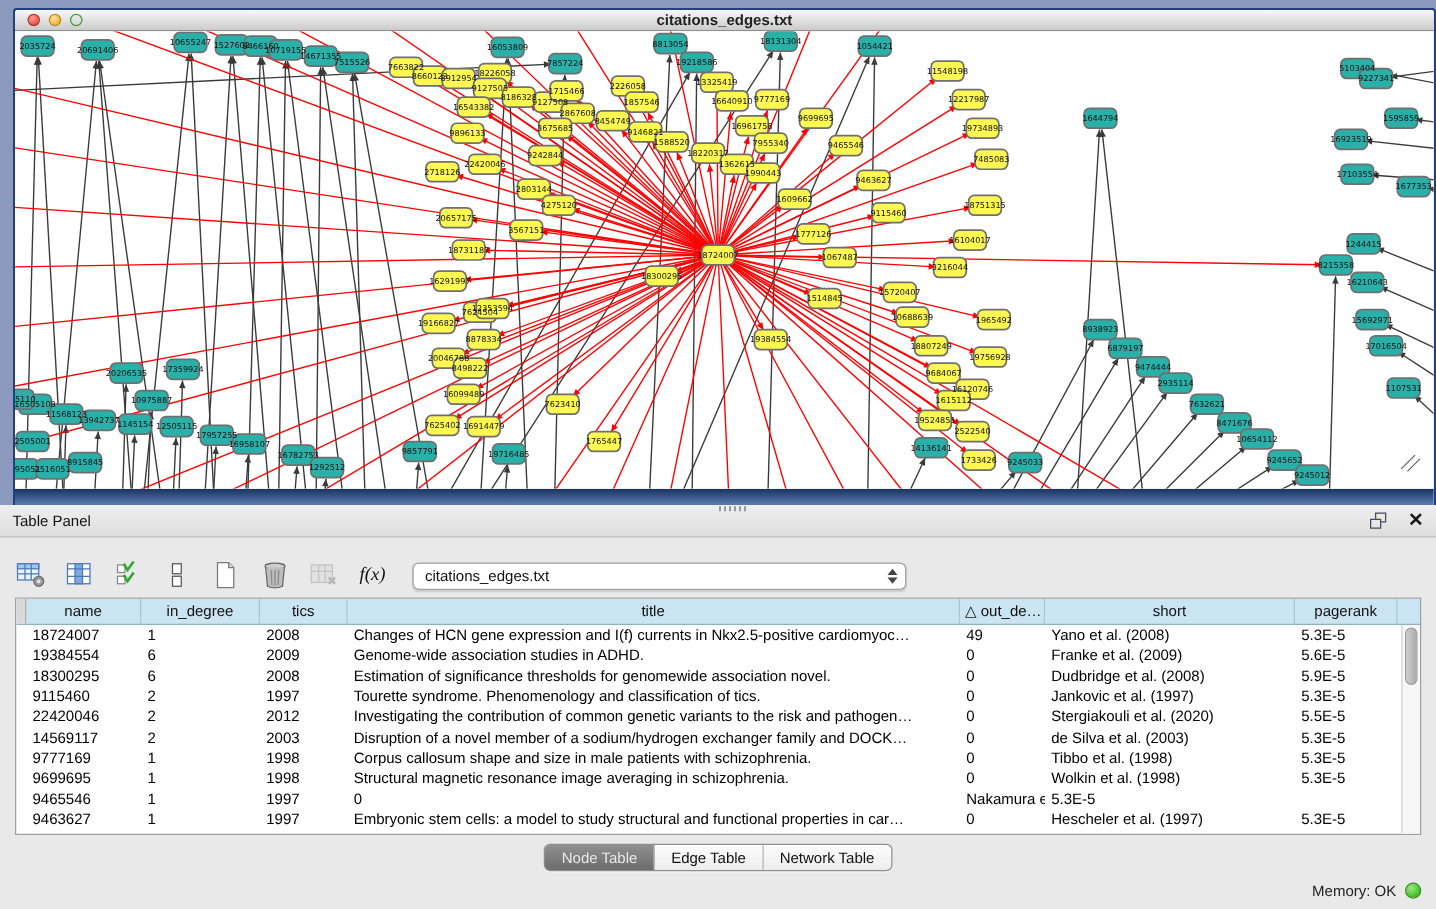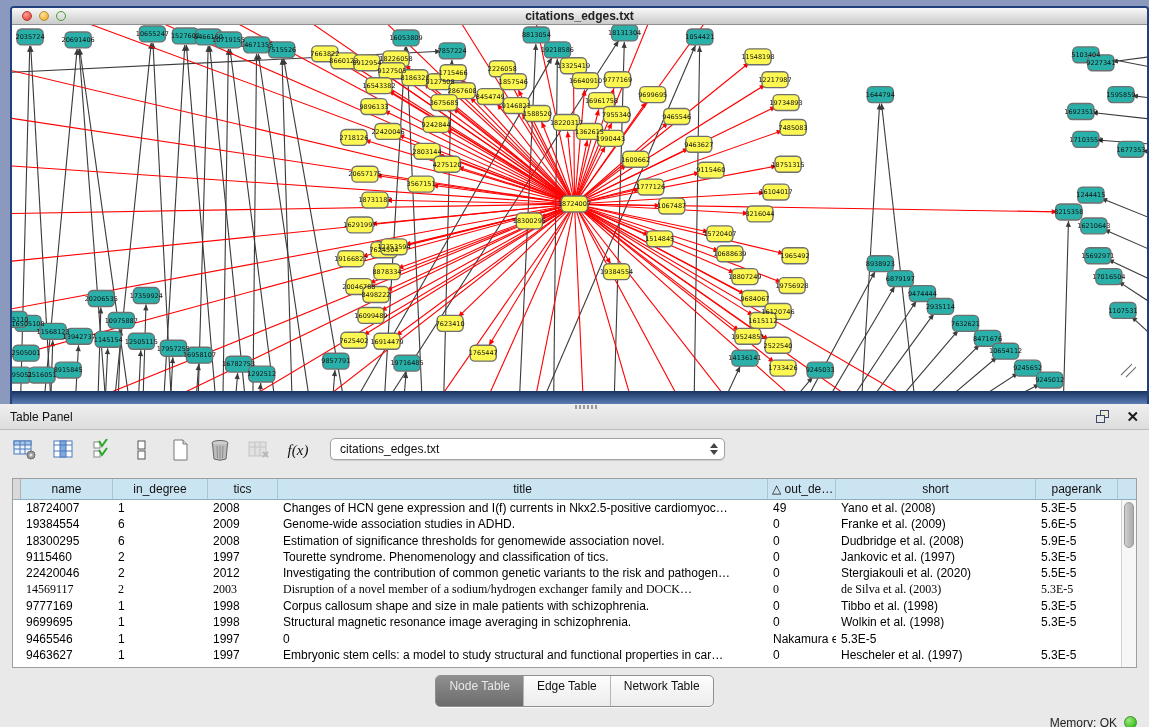--- a/index.html
+++ b/index.html
@@ -29,21 +29,21 @@
     font-size:12px; color:#111; position:relative; }
   #panel-header .grip { position:absolute; left:50%; top:1px; width:22px; height:4px;
     background:repeating-linear-gradient(90deg,#9a9a9a 0 2px,transparent 2px 4px); }
   #panel-header .spacer { flex:1; }
   .float-icon { width:16px; height:14px; position:relative; margin-right:14px; cursor:pointer; }
   .float-icon .sq1 { position:absolute; left:4px; top:0; width:9px; height:8px; border:1px solid #3b4a6b; background:#efe9d2; }
   .float-icon .sq2 { position:absolute; left:0; top:5px; width:9px; height:8px; border:1px solid #3b4a6b; background:#e7e7e7; }
   .close-x { font-size:15px; font-weight:bold; color:#1a1a1a; cursor:pointer; line-height:14px; }
 
   #panel-body { padding:8px 12px 0 12px; background:#e9e9e9; }
-  #toolbar { height:34px; display:flex; align-items:flex-start; gap:13px; }
+  #toolbar { height:34px; display:flex; align-items:flex-end; gap:13px; }
   .tb-icon { width:26px; height:24px; display:flex; align-items:center; justify-content:center; cursor:pointer; }
   .fx { font-family:"Liberation Serif", serif; font-style:italic; font-size:15px; color:#111; }
   #table-combo { width:395px; height:22px; background:#fff; border:1px solid #a2a2a2; border-radius:5px;
     display:flex; align-items:center; padding:0 4px 0 9px; font-size:12px; color:#111; margin-left:6px; cursor:pointer;
     box-shadow:0 1px 1px rgba(0,0,0,.12); }
   #table-combo .cval { flex:1; }
   .stepper { display:flex; flex-direction:column; gap:2px; padding-right:2px; }
   .stepper .up    { width:0; height:0; border-left:4px solid transparent; border-right:4px solid transparent; border-bottom:5px solid #444; }
   .stepper .down  { width:0; height:0; border-left:4px solid transparent; border-right:4px solid transparent; border-top:5px solid #444; }
 
@@ -56,21 +56,21 @@
   #thead .hc.gutter { background:#d9d9d9; border-right:1px solid #b0b0b0; cursor:default; }
   #tbody { position:absolute; left:0; right:15px; top:21px; bottom:0; overflow:hidden; }
   .trow { display:grid; height:16.3px; font-size:12px; color:#000; align-items:center; cursor:default; }
   .trow .tc { overflow:hidden; white-space:nowrap; padding-left:5px; }
   #vscroll { position:absolute; right:0; top:21px; bottom:0; width:15px; background:#f7f7f7; border-left:1px solid #d2d2d2; }
   #vscroll .thumb { position:absolute; left:2px; right:2px; top:2px; height:46px; border-radius:6px;
     background:linear-gradient(90deg,#cfcfcf,#ababab); border:1px solid #9b9b9b; cursor:grab; }
 
   #tabs-row { text-align:center; margin-top:7px; }
   #segctl { display:inline-flex; border:1px solid #8f8f8f; border-radius:5px; overflow:hidden;
-    background:linear-gradient(#fdfdfd,#ececec); height:32px; font-size:12px; box-shadow:0 1px 0 rgba(255,255,255,.7); }
+    background:linear-gradient(#fdfdfd,#ececec); height:22px; font-size:12px; box-shadow:0 1px 0 rgba(255,255,255,.7); }
   .seg { padding:0 13px; line-height:20px; color:#111; border-left:1px solid #b5b5b5; cursor:pointer; }
   .seg:first-child { border-left:none; }
   .seg.active { background:linear-gradient(#8f8f8f,#6c6c6c); color:#e9e9e9; }
 
   #statusbar { height:31px; display:flex; align-items:center; justify-content:flex-end;
     gap:7px; padding-right:12px; font-size:12px; color:#222; background:#e9e9e9; }
   #mem-dot { width:13px; height:13px; border-radius:50%; border:1px solid #3d8f2c;
     background:radial-gradient(circle at 35% 30%, #9fe77f, #47c52e 65%, #2f9b1d); }
 </style>
 </head>
@@ -803,21 +803,21 @@
         <div class="trow" style="grid-template-columns: 8px 92px 95px 70px 490px 68px 200px 82px 1fr;">
           <span></span>
           <span class="tc">22420046</span>
           <span class="tc">2</span>
           <span class="tc">2012</span>
           <span class="tc">Investigating the contribution of common genetic variants to the risk and pathogen…</span>
           <span class="tc">0</span>
           <span class="tc">Stergiakouli et al. (2020)</span>
           <span class="tc">5.5E-5</span>
         </div>
-        <div class="trow" style="grid-template-columns: 8px 92px 95px 70px 490px 68px 200px 82px 1fr; font-family: Liberation Serif, serif;">
+        <div class="trow" style="grid-template-columns: 8px 92px 95px 70px 490px 68px 200px 82px 1fr;">
           <span></span>
           <span class="tc">14569117</span>
           <span class="tc">2</span>
           <span class="tc">2003</span>
           <span class="tc">Disruption of a novel member of a sodium/hydrogen exchanger family and DOCK…</span>
           <span class="tc">0</span>
           <span class="tc">de Silva et al. (2003)</span>
           <span class="tc">5.3E-5</span>
         </div>
         <div class="trow" style="grid-template-columns: 8px 92px 95px 70px 490px 68px 200px 82px 1fr;">

